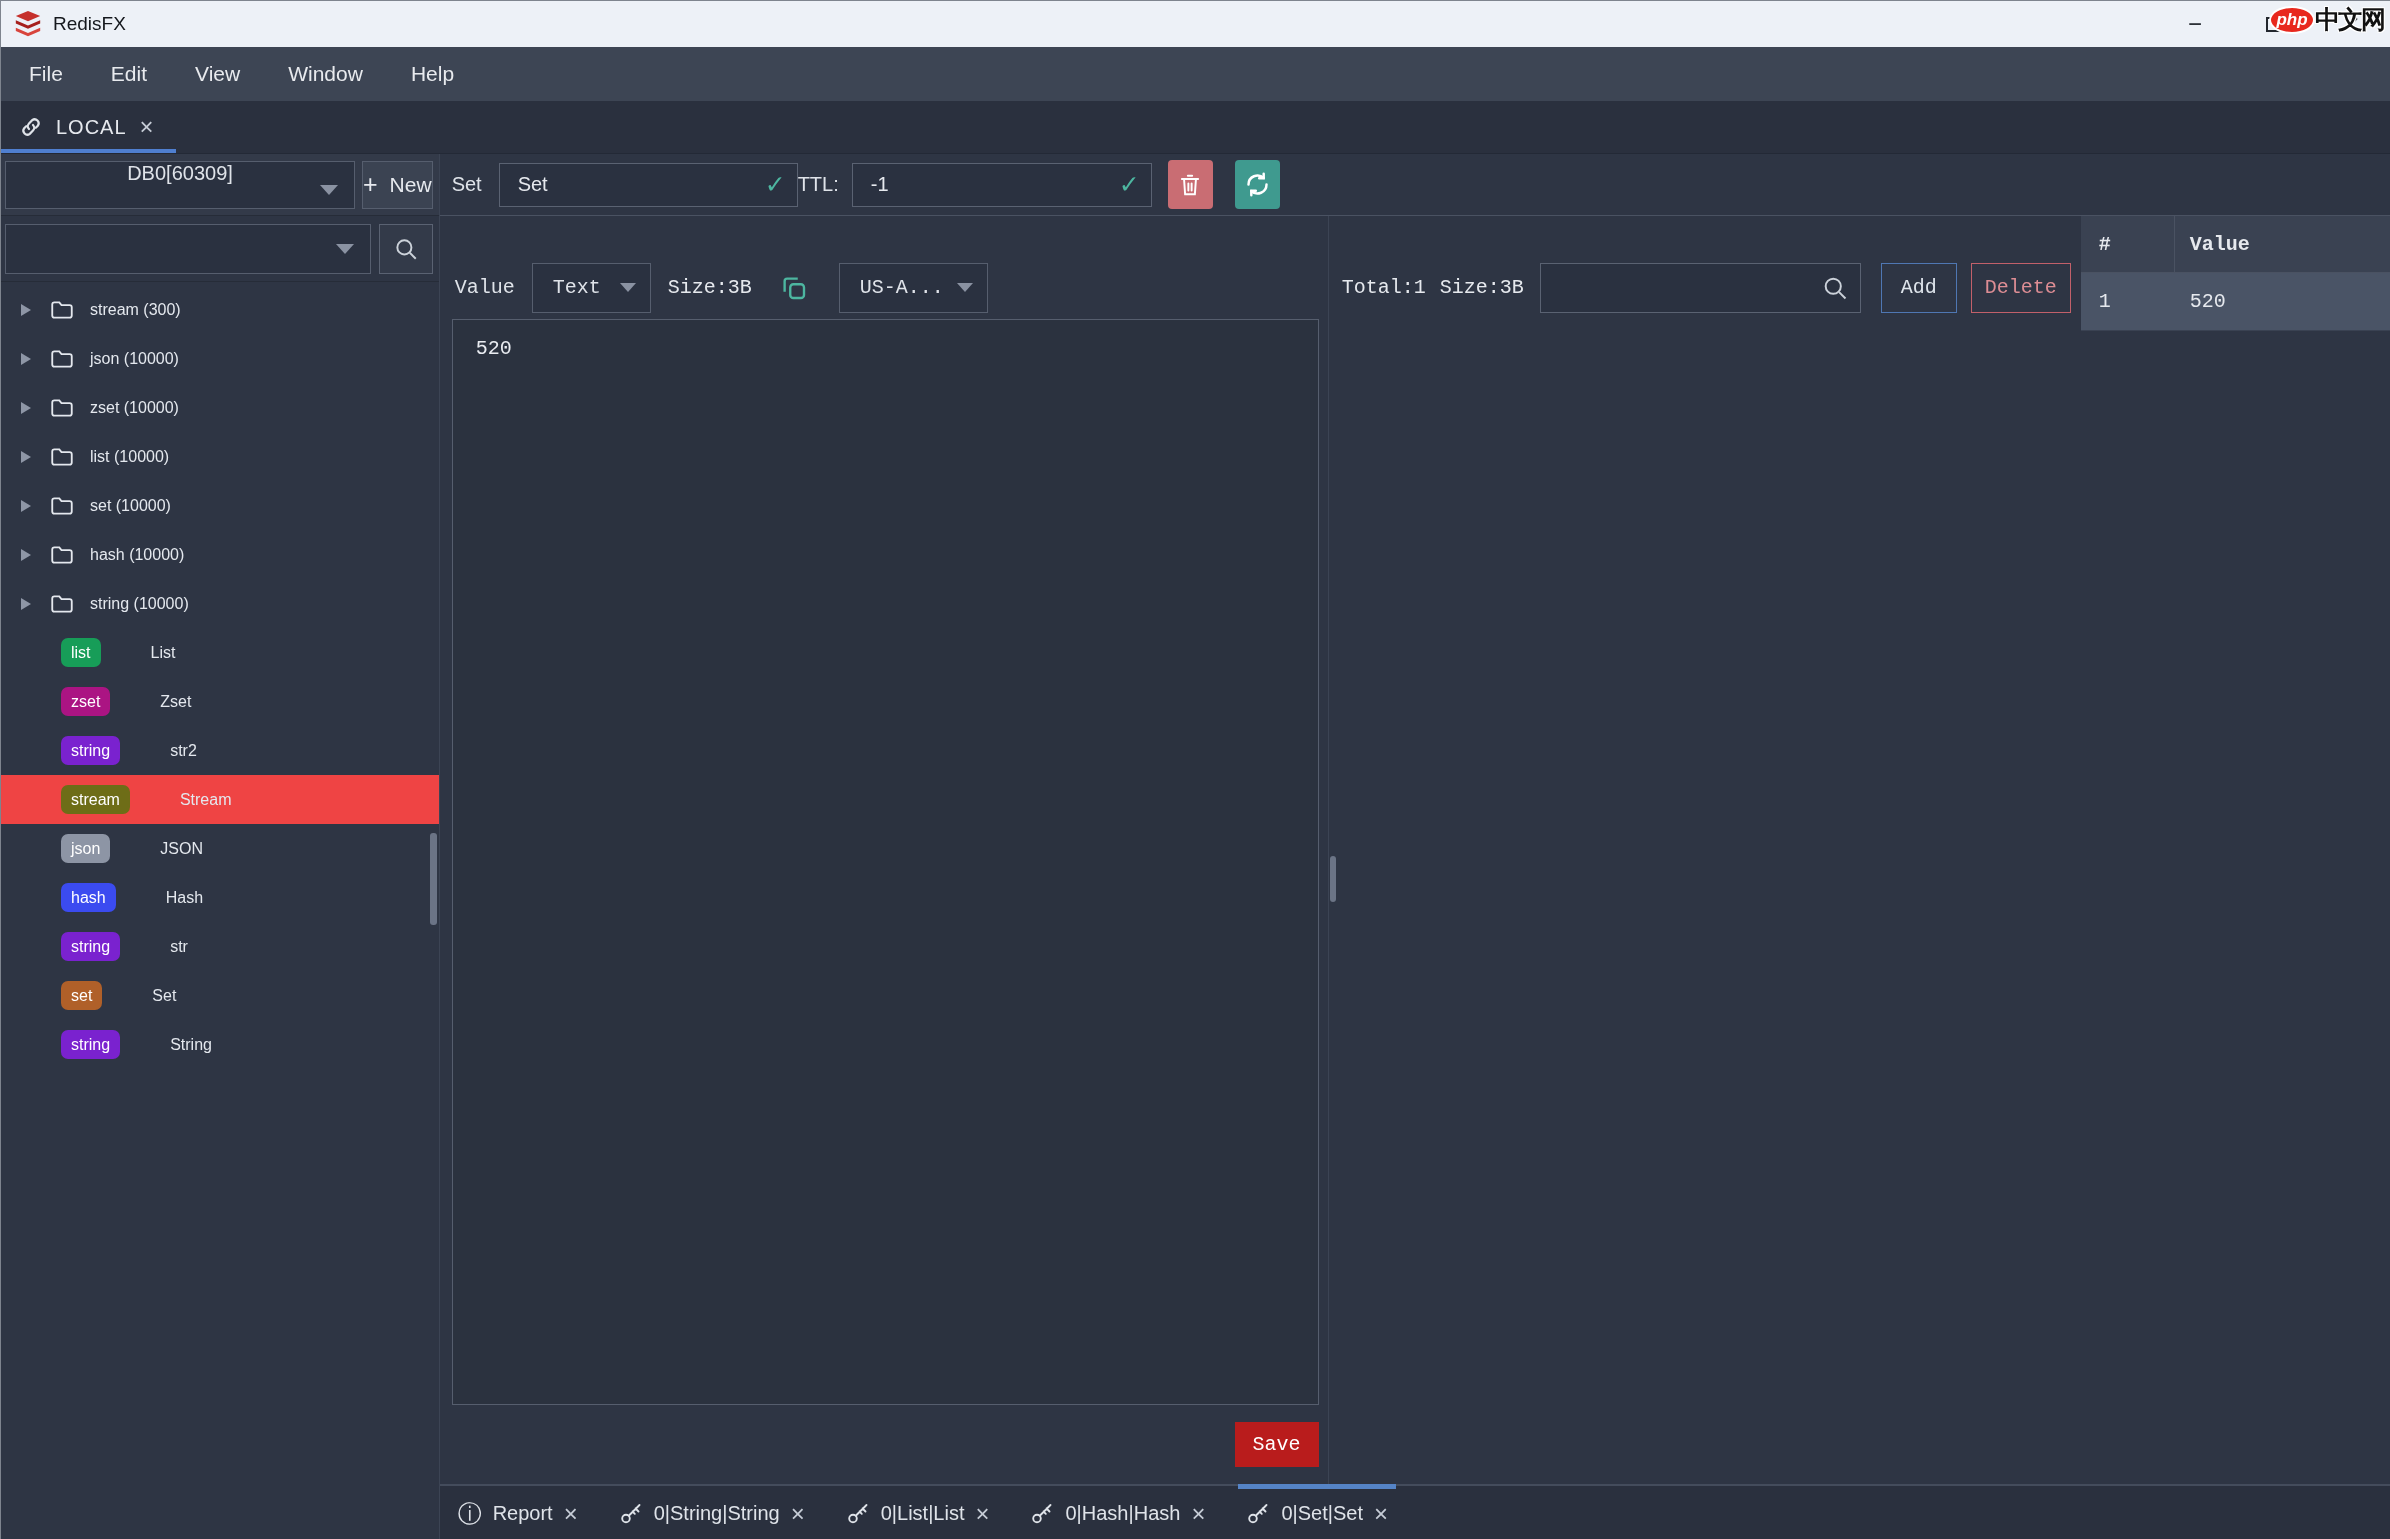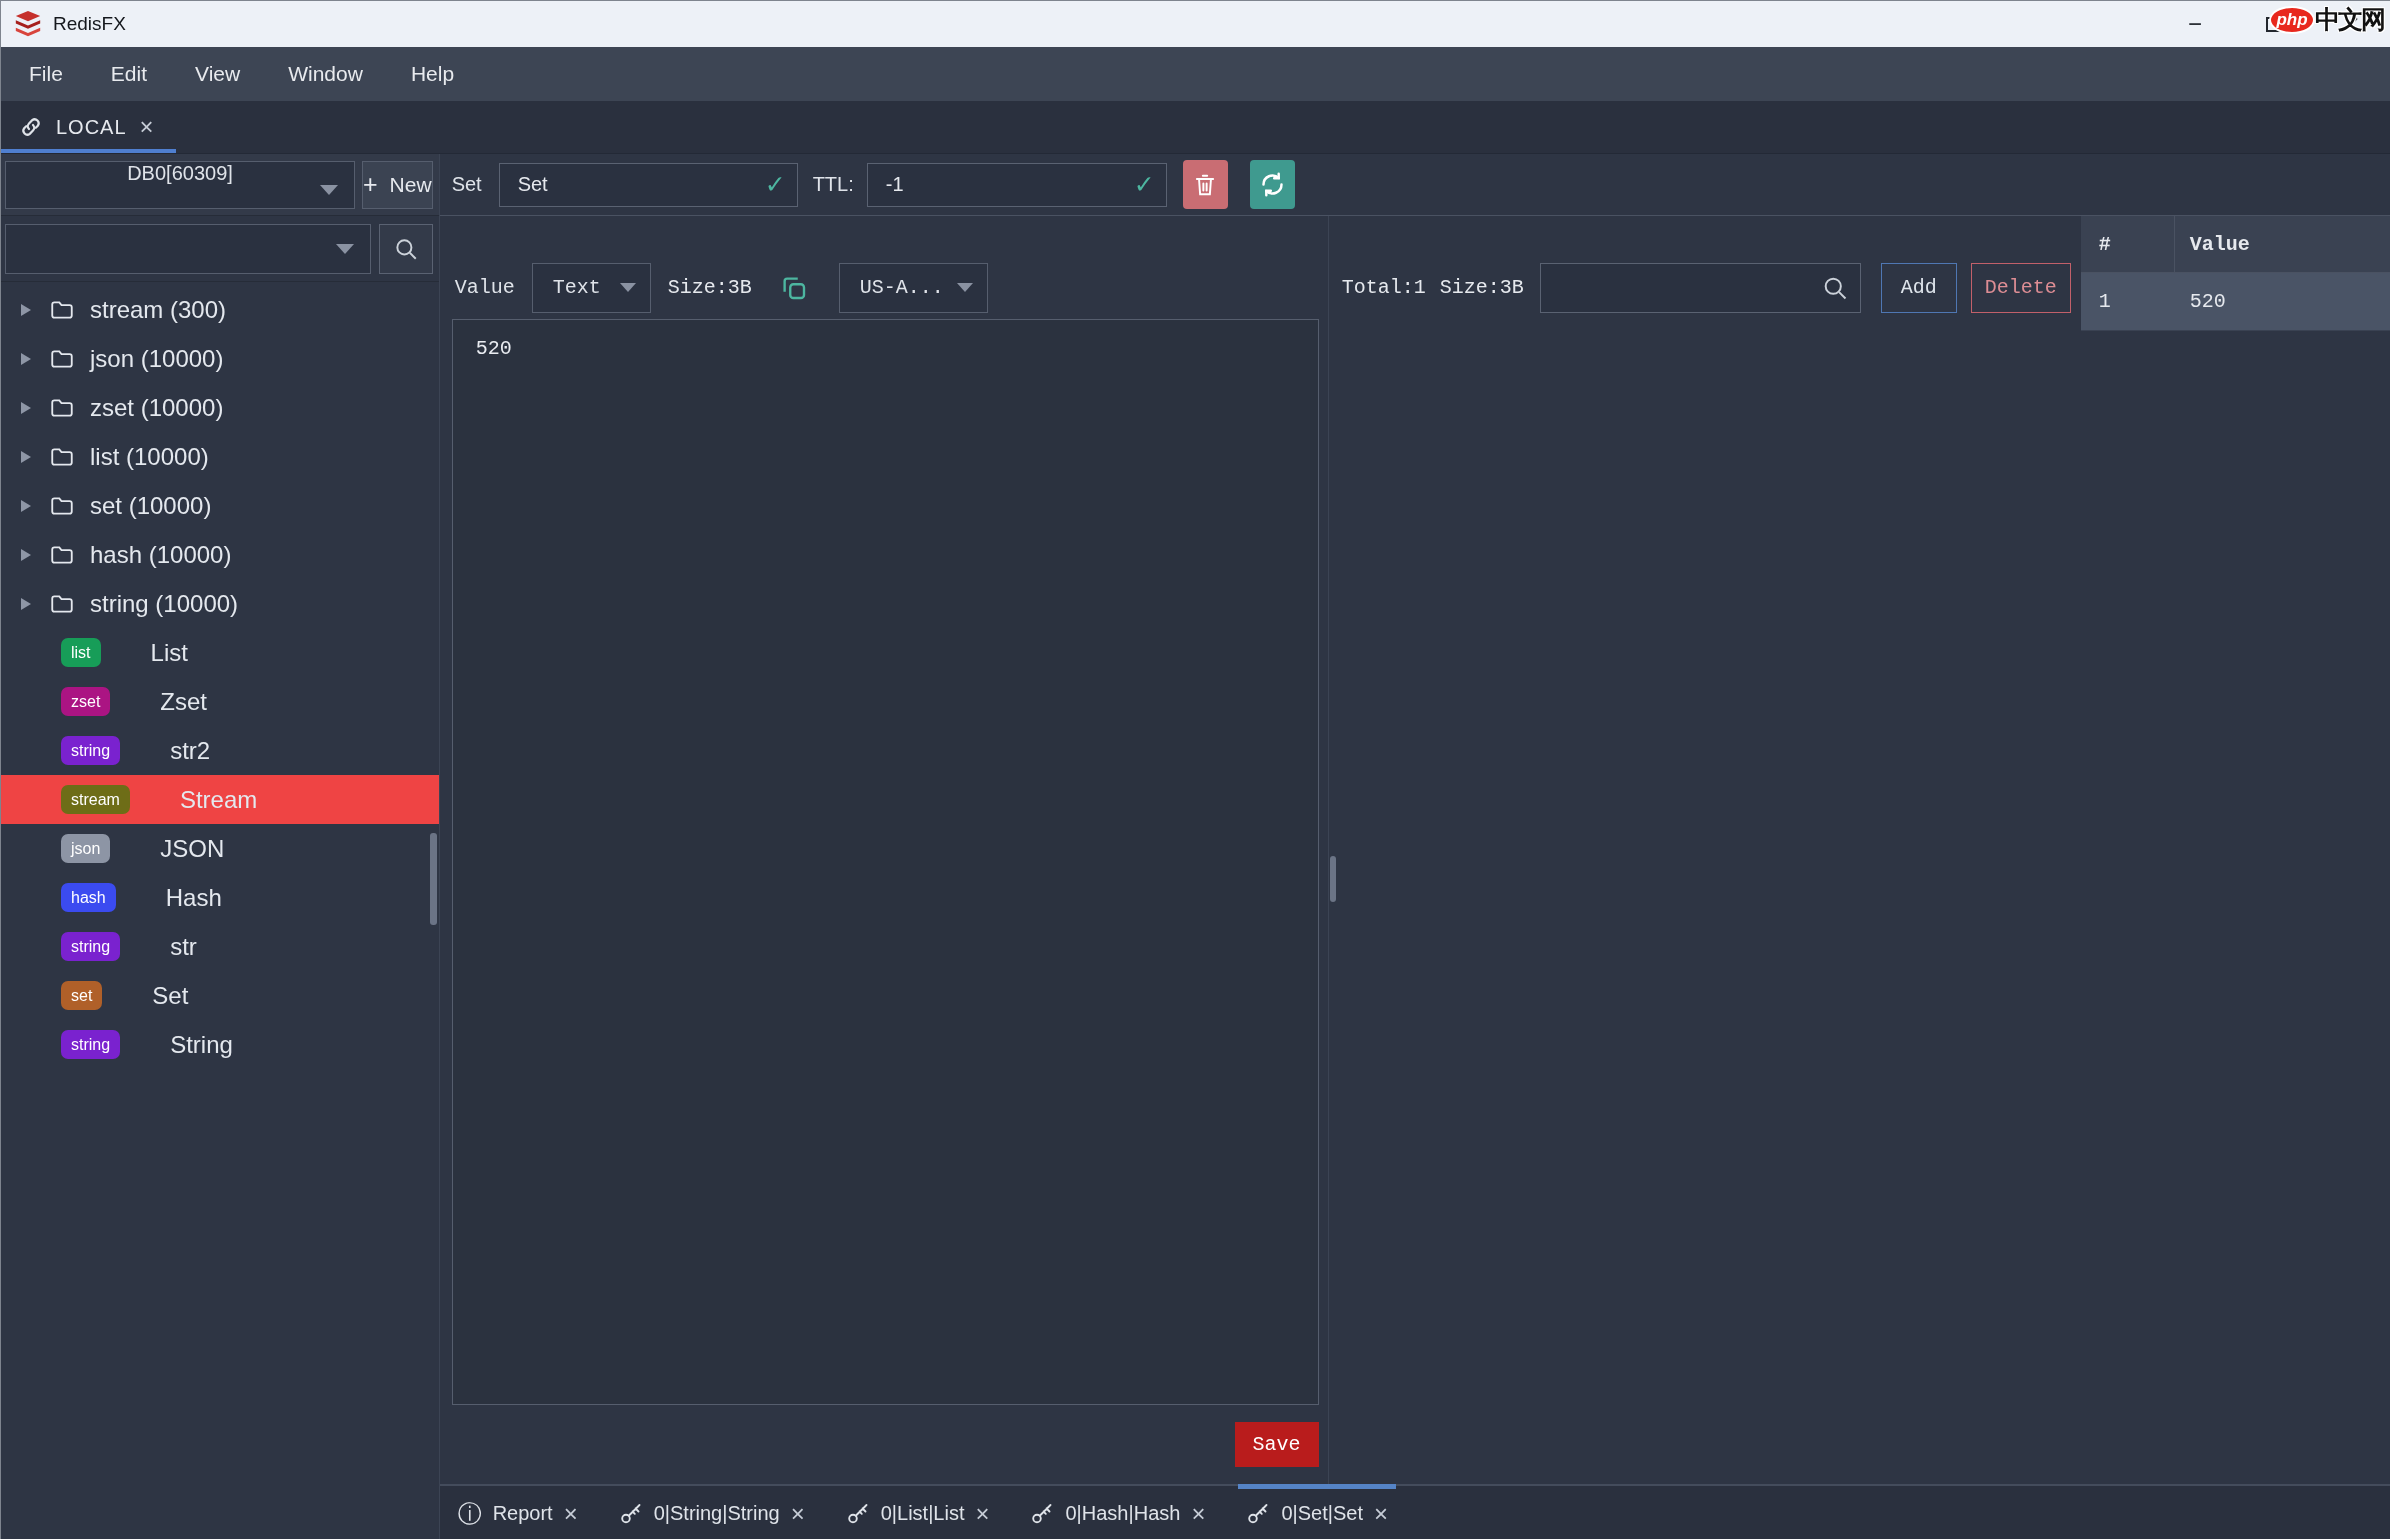--- a/index.html
+++ b/index.html
@@ -41,21 +41,21 @@
   .db-combo { width:350px;flex-direction:column; }
   .new-btn { margin-left:7px; flex:1; height:48px; background:#3b4352; border:1px solid #565e6e; display:flex; align-items:center; justify-content:center; gap:12px; font-size:21px; color:#e6e9ee; }
   .side-row2 { height:66px; background:#30374600; display:flex; align-items:center; padding:0 6px 0 4px; border-bottom:1px solid #262c38; }
   .search-combo { flex:1; height:50px; }
   .search-btn { margin-left:8px; width:54px; height:50px; background:#333a49; border:1px solid #5a6272; display:flex; align-items:center; justify-content:center; }
   .tree { flex:1; overflow:hidden; padding-top:3px; }
   .trow-folder, .trow-key { height:49px; display:flex; align-items:center; }
   .trow-folder { padding-left:20px; }
   .chev { width:0; height:0; border-left:10px solid #8e96a6; border-top:6px solid transparent; border-bottom:6px solid transparent; margin-right:16px; }
   .folder-ic { margin-right:13px; flex:0 0 auto; }
-  .tree-label { font-size:24px; color:#e4e8ee; }
+  .tree-label { font-size:16px; color:#e4e8ee; }
   .trow-key { padding-left:60px;gap:33px; }
   .trow-key.selected { background:#ef4444; }
   .badge { height:29px; border-radius:7px; color:#fff; font-size:16px; display:inline-flex; align-items:center; padding:0 10px; margin-right:17px; }
   .badge.b-list{background:#179d58}.badge.b-zset{background:#ab1483}.badge.b-string{background:#7a22cf}
   .badge.b-stream{background:#6e6d17}.badge.b-json{background:#8d95a5}.badge.b-hash{background:#3b4bf0}.badge.b-set{background:#b06029}
   .side-scroll-thumb { position:absolute; right:2px; top:679px; width:7px; height:92px; background:#6b7486; border-radius:3px; }
 
   
   .content { flex:1; display:flex; flex-direction:column; }
   .kv-toolbar { height:62px; border-bottom:1px solid #4a5262; display:flex; align-items:center; padding-left:12px; }
@@ -280,21 +280,21 @@
     </div>
 
     <div class="content">
 
       <div class="kv-toolbar">
         <span class="kv-label">Set</span>
         <span class="input-wrap" style="margin-left:17px;">
           <input class="tb-input" style="width: 299px;" value="Set">
           <span class="check">✓</span>
         </span>
-        <span class="kv-label" style="margin-left:15px;">TTL:</span>
+        <span class="kv-label" style="">TTL:</span>
         <span class="input-wrap" style="margin-left:13px;">
           <input class="tb-input" style="width: 300px;" value="-1">
           <span class="check">✓</span>
         </span>
         <button class="icon-btn trash-btn">
           <svg width="26" height="26" viewBox="0 0 24 24" fill="none" stroke="#fff" stroke-width="1.8" stroke-linecap="round">
             <path d="M4.5 6.5h15M10 3.5h4M6.5 6.5l1 14h9l1-14M10.5 10.5v6.5M13.5 10.5v6.5"></path>
           </svg>
         </button>
         <button class="icon-btn refresh-btn">

